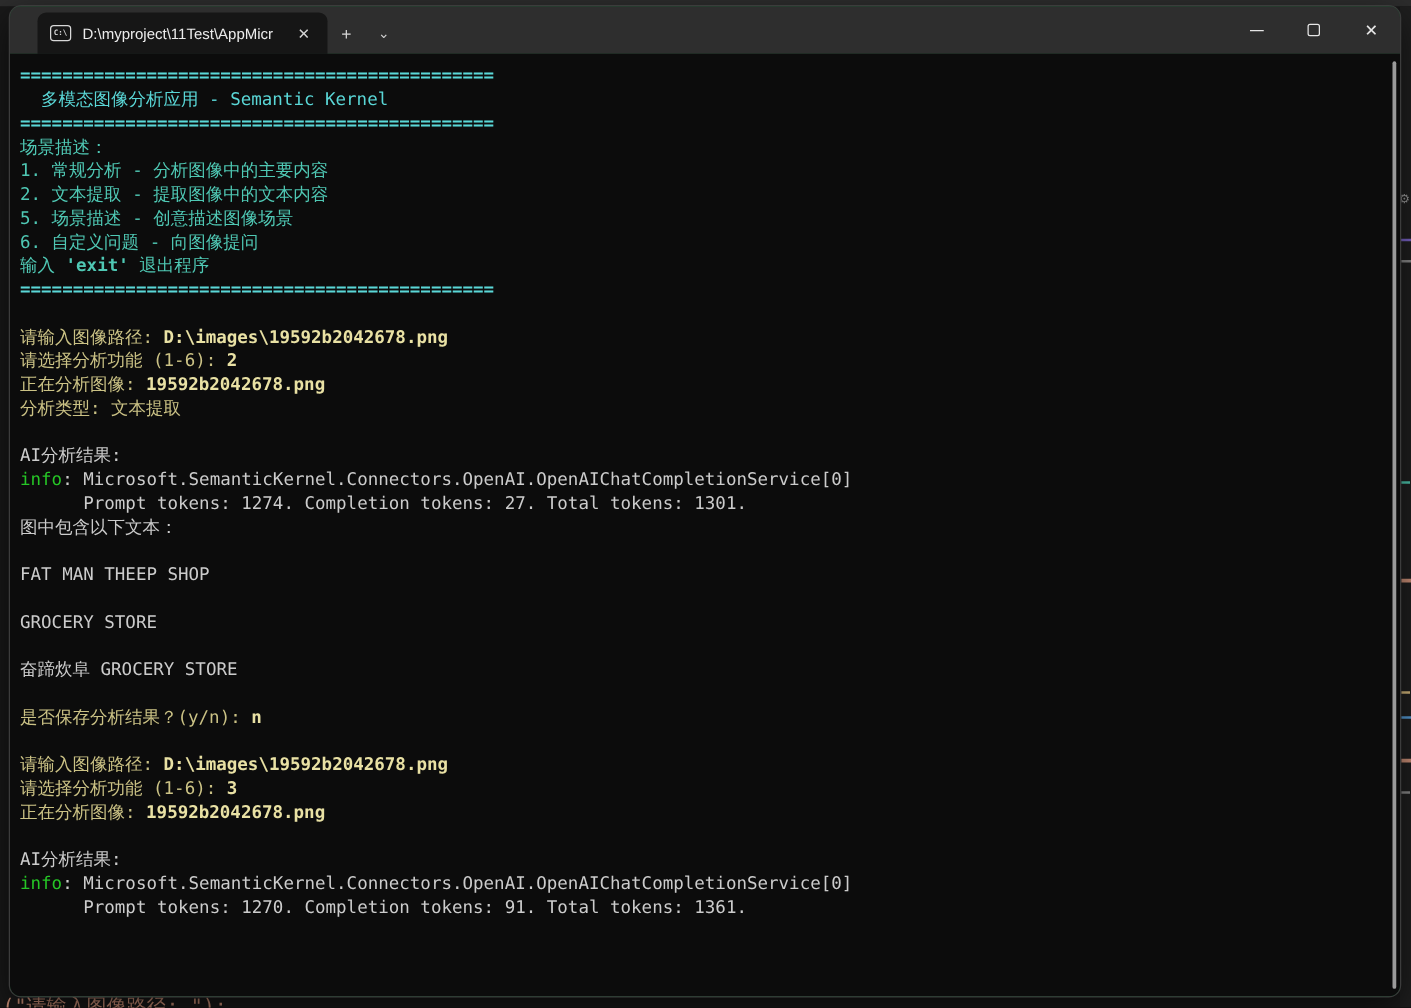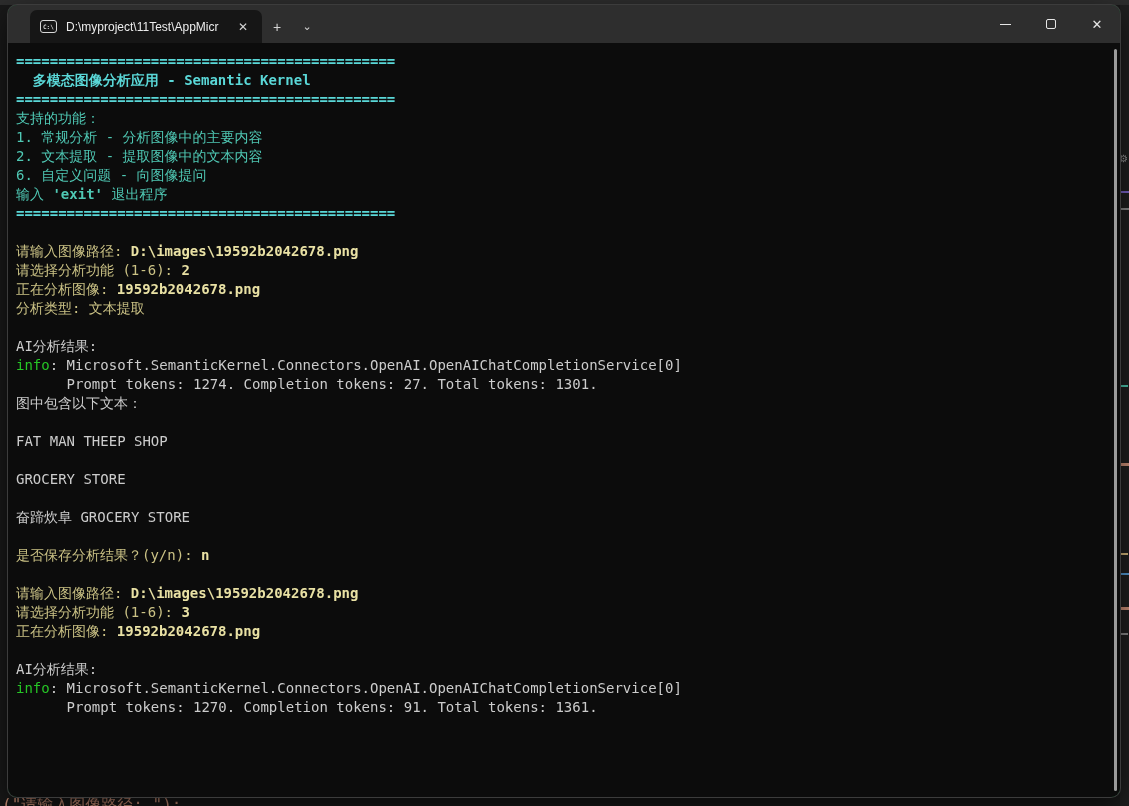--- a/index.html
+++ b/index.html
@@ -83,25 +83,26 @@
         <span class="max-glyph"></span>
       </div>
       <div class="win-btn">
         <span class="close-glyph">✕</span>
       </div>
     </div>
   </div>
 
   <div class="term-content">
       <div class="tline"><span style="color: rgb(90, 215, 215); font-weight: bold;">=============================================</span></div>
-      <div class="tline"><span style="color: rgb(90, 215, 215); font-weight: bold;">  多模态图像分析应用 - Semantic Kernel</span></div>
+      <div class="tline"><span style="color: rgb(90, 215, 215); font-weight: normal;">  多模态图像分析应用 - Semantic Kernel</span></div>
       <div class="tline"><span style="color: rgb(90, 215, 215); font-weight: bold;">=============================================</span></div>
-      <div class="tline"><span style="color: rgb(79, 200, 180);">支持的功能：</span></div>
+      <div class="tline"><span style="color: rgb(79, 200, 180);">场景描述：</span></div>
       <div class="tline"><span style="color: rgb(79, 200, 180);">1. 常规分析 - 分析图像中的主要内容</span></div>
       <div class="tline"><span style="color: rgb(79, 200, 180);">2. 文本提取 - 提取图像中的文本内容</span></div>
+      <div class="tline"><span style="color: rgb(79, 200, 180);">5. 场景描述 - 创意描述图像场景</span></div>
       <div class="tline"><span style="color: rgb(79, 200, 180);">6. 自定义问题 - 向图像提问</span></div>
       <div class="tline"><span style="color: rgb(79, 200, 180);">输入 </span><span style="color: rgb(79, 200, 180); font-weight: bold;">'exit'</span><span style="color: rgb(79, 200, 180);"> 退出程序</span></div>
       <div class="tline"><span style="color: rgb(90, 215, 215); font-weight: bold;">=============================================</span></div>
       <div class="tline"> </div>
       <div class="tline"><span style="color: rgb(203, 194, 133);">请输入图像路径: </span><span style="color: rgb(233, 225, 164); font-weight: bold;">D:\images\19592b2042678.png</span></div>
       <div class="tline"><span style="color: rgb(203, 194, 133);">请选择分析功能 (1-6): </span><span style="color: rgb(233, 225, 164); font-weight: bold;">2</span></div>
       <div class="tline"><span style="color: rgb(203, 194, 133);">正在分析图像: </span><span style="color: rgb(233, 225, 164); font-weight: bold;">19592b2042678.png</span></div>
       <div class="tline"><span style="color: rgb(203, 194, 133);">分析类型: 文本提取</span></div>
       <div class="tline"> </div>
       <div class="tline"><span style="color: rgb(204, 204, 204);">AI分析结果: </span></div>

